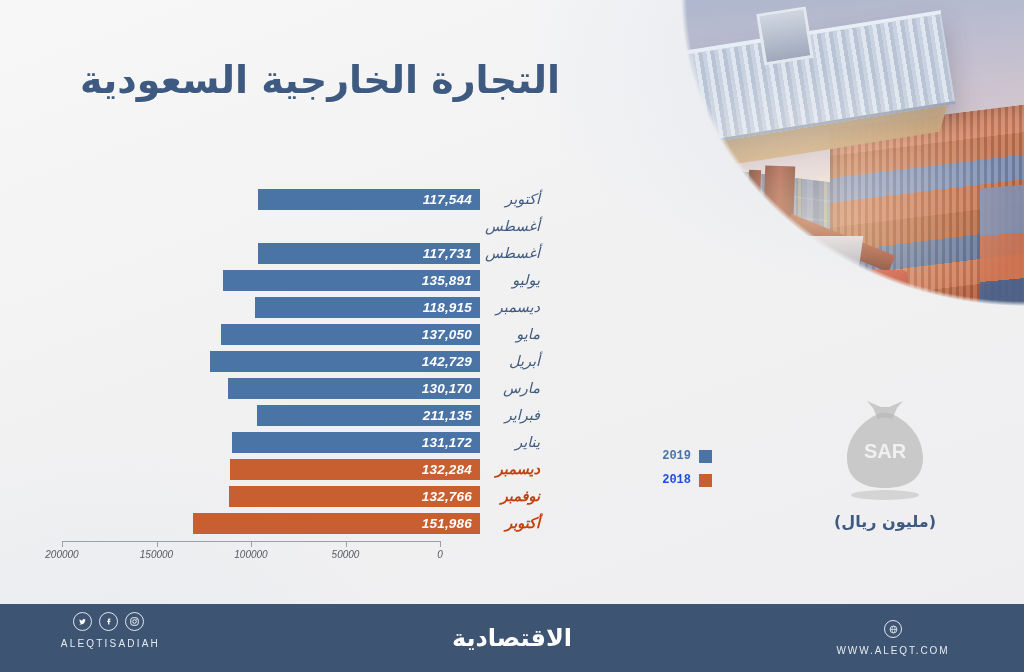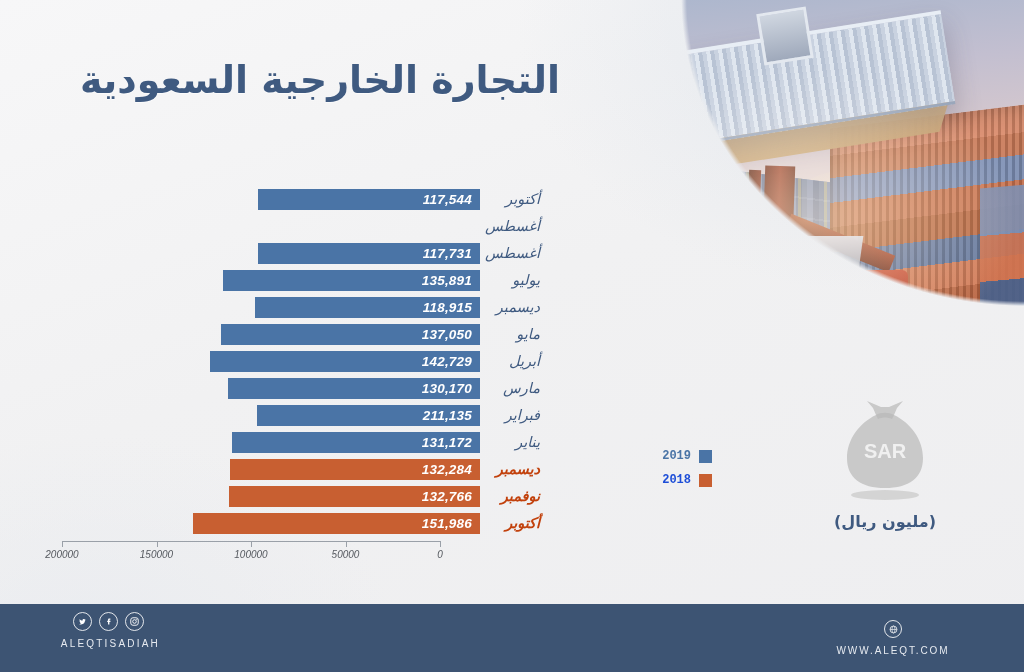--- a/index.html
+++ b/index.html
@@ -321,20 +321,21 @@
         </span>
         <span class="sicon">
           <svg width="9" height="9" viewBox="0 0 12 12">
               <path d="M10.4 3.5c-.3.2-.7.3-1 .4.4-.2.6-.6.8-1-.4.2-.8.4-1.2.5-.3-.4-.8-.6-1.3-.6-1 0-1.8.8-1.8 1.8 0 .1 0 .3.1.4-1.5-.1-2.9-.8-3.8-1.9-.2.3-.2.6-.2.9 0 .6.3 1.2.8 1.5-.3 0-.6-.1-.8-.2 0 .9.6 1.6 1.4 1.8-.2 0-.3.1-.5.1h-.3c.2.7.9 1.2 1.7 1.2-.6.5-1.4.8-2.2.8H1.4c.8.5 1.8.8 2.8.8 3.3 0 5.2-2.8 5.2-5.2v-.2c.4-.3.7-.6.9-1z" fill="#fff"></path>
             </svg>
         </span>
       </div>
       <div class="fbrand">ALEQTISADIAH</div>
     </div>
 
+    <div class="f-center">الاقتصادية</div>
 
     <div class="f-right">
       <div class="globe">
         <svg width="9" height="9" viewBox="0 0 12 12">
             <circle cx="6" cy="6" r="4.6" fill="none" stroke="#fff" stroke-width="1"></circle>
             <ellipse cx="6" cy="6" rx="2" ry="4.6" fill="none" stroke="#fff" stroke-width=".8"></ellipse>
             <line x1="1.4" y1="6" x2="10.6" y2="6" stroke="#fff" stroke-width=".8"></line>
           </svg>
       </div>
       <div class="furl">WWW.ALEQT.COM</div>

